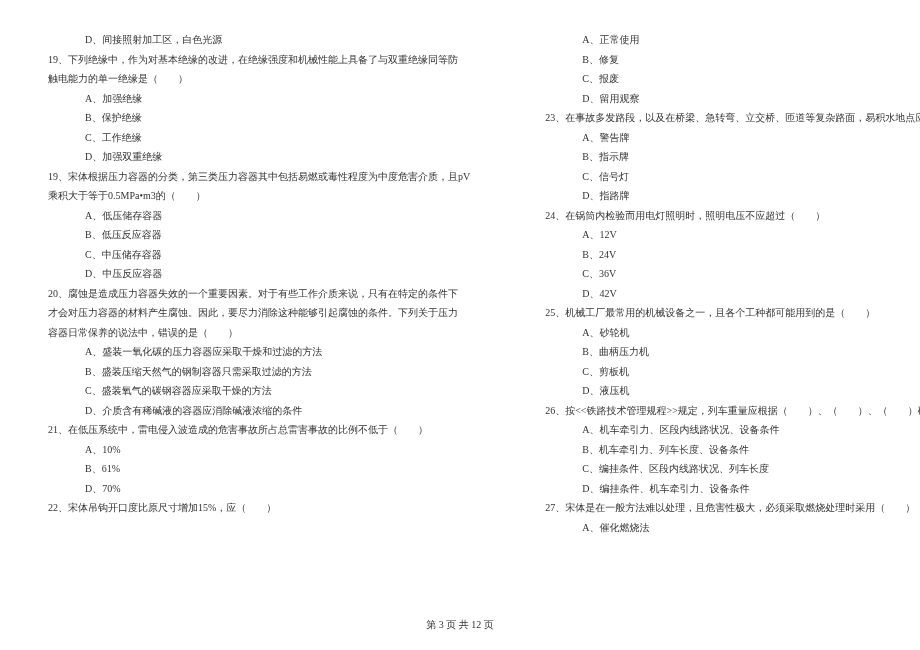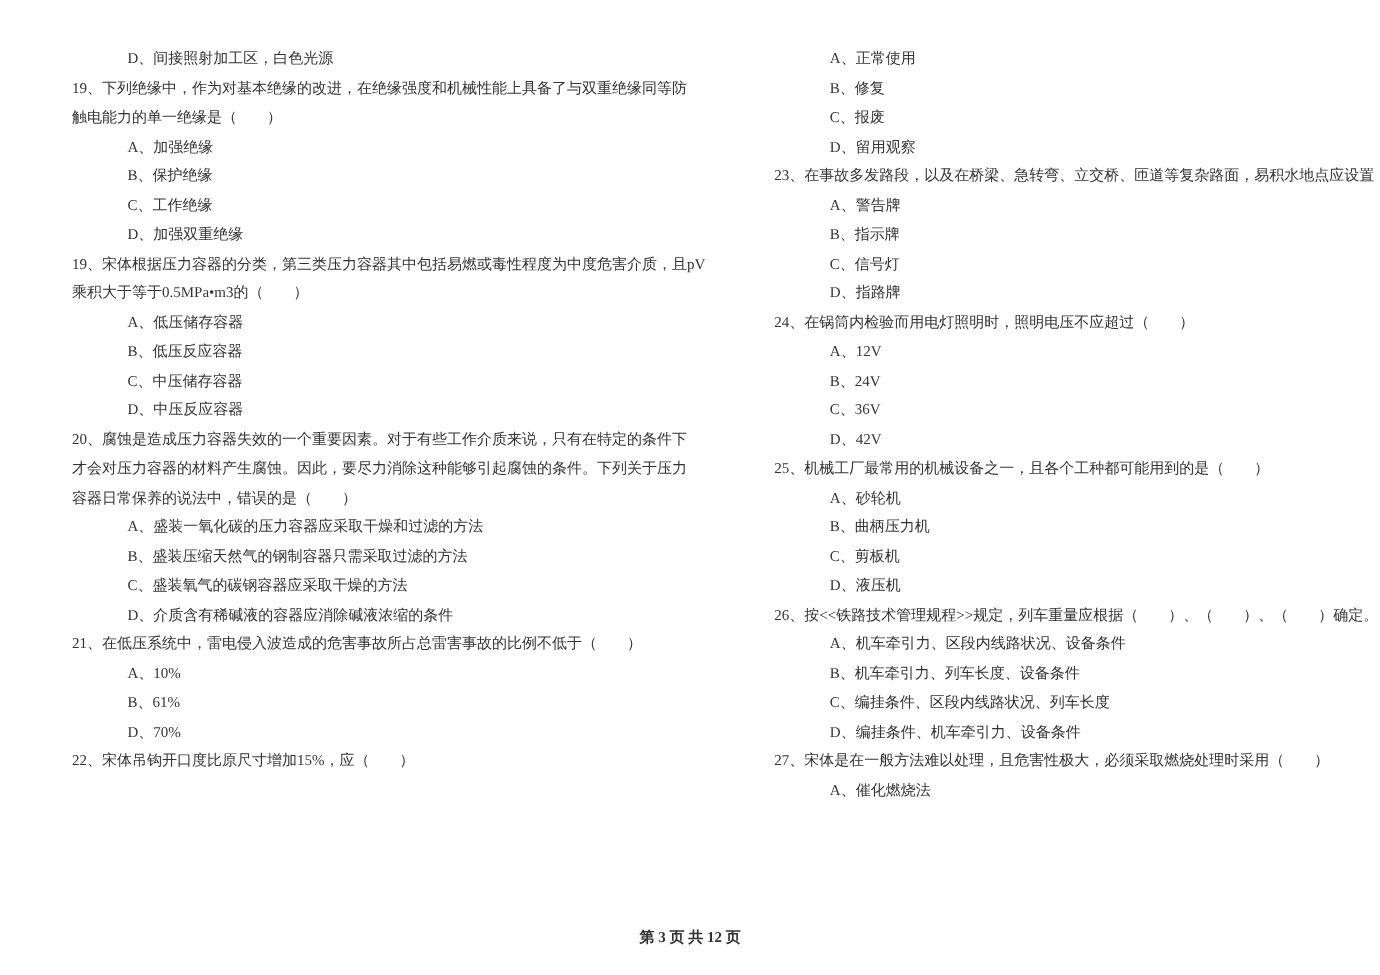--- a/index.html
+++ b/index.html
@@ -12,21 +12,21 @@
       height: 650px;
       background: #ffffff;
       font-family: "SimSun", "宋体", serif;
       font-size: 10px;
       color: #333;
       position: relative;
       padding: 30px 40px 40px 40px;
     }
     .columns {
       display: flex;
-      gap: 38px;
+      gap: 67px;
       height: 570px;
     }
     .col {
       flex: 1;
       line-height: 1.95;
     }
     .line {
       white-space: nowrap;
       overflow: hidden;
     }
@@ -37,21 +37,20 @@
       padding-left: 8px;
     }
     .footer {
       position: absolute;
       bottom: 18px;
       left: 0;
       right: 0;
       text-align: center;
       font-size: 10px;
       color: #333;
-      font-weight: bold;
     }
   </style>
 </head>
 <body>
 
 <div class="columns">
   <div class="col">
     <div class="line indent-2">D、间接照射加工区，白色光源</div>
     <div class="line question">19、下列绝缘中，作为对基本绝缘的改进，在绝缘强度和机械性能上具备了与双重绝缘同等防</div>
     <div class="line question">触电能力的单一绝缘是（　　）</div>

